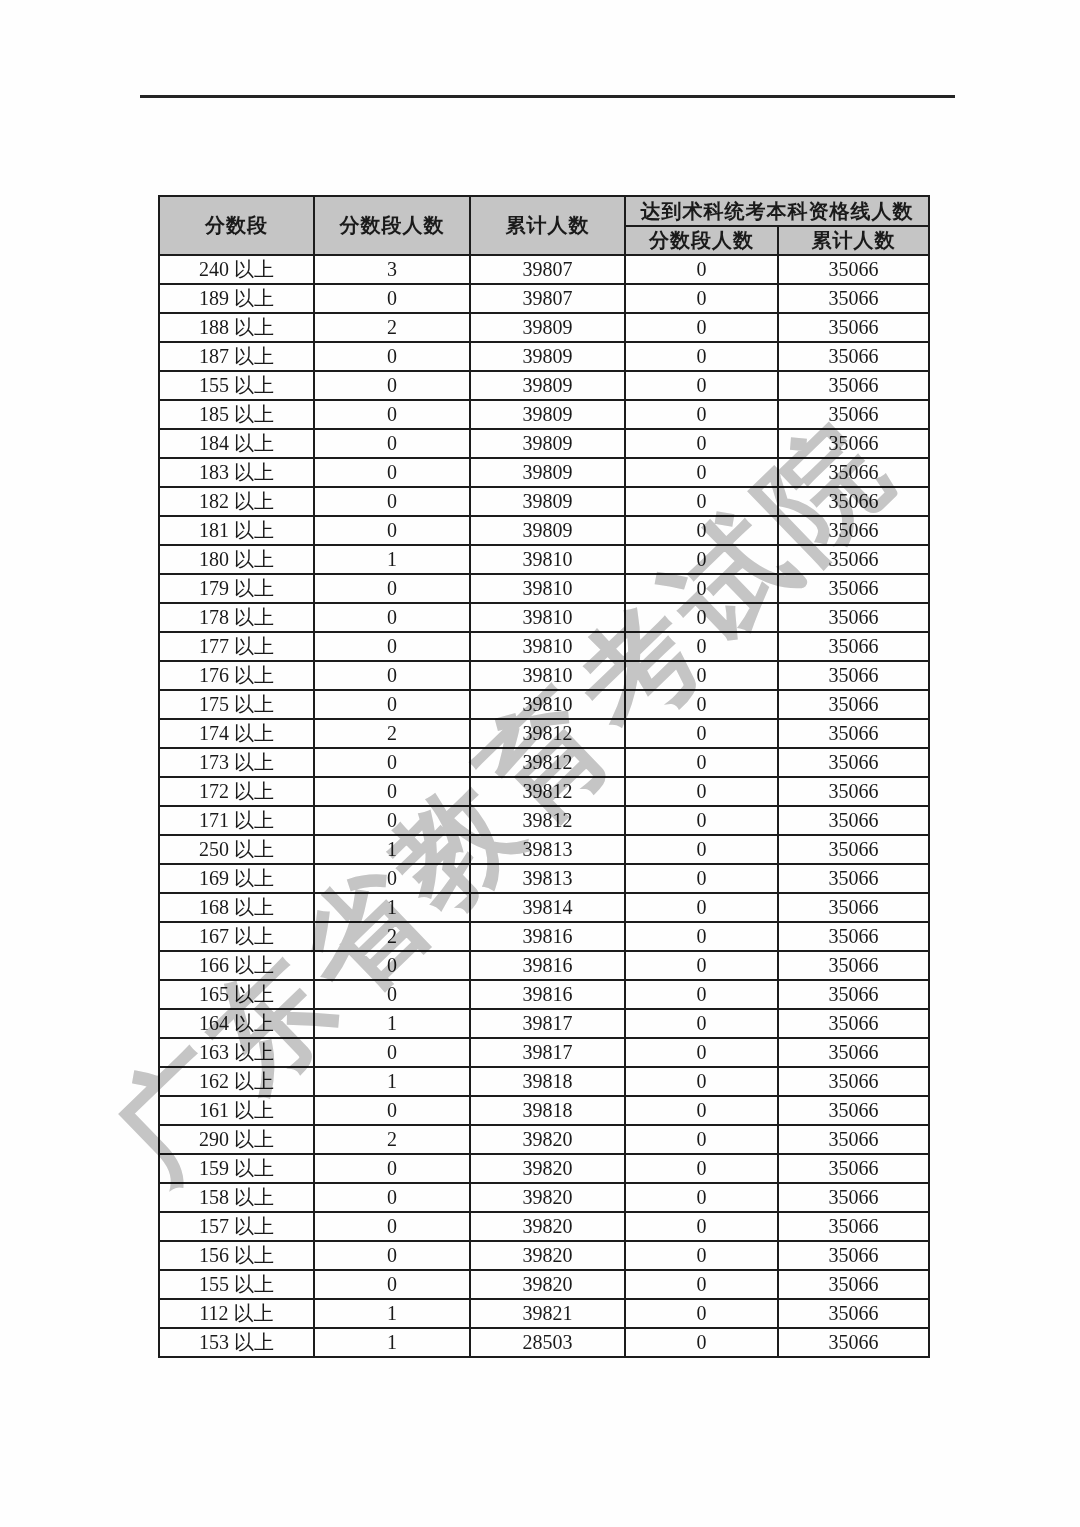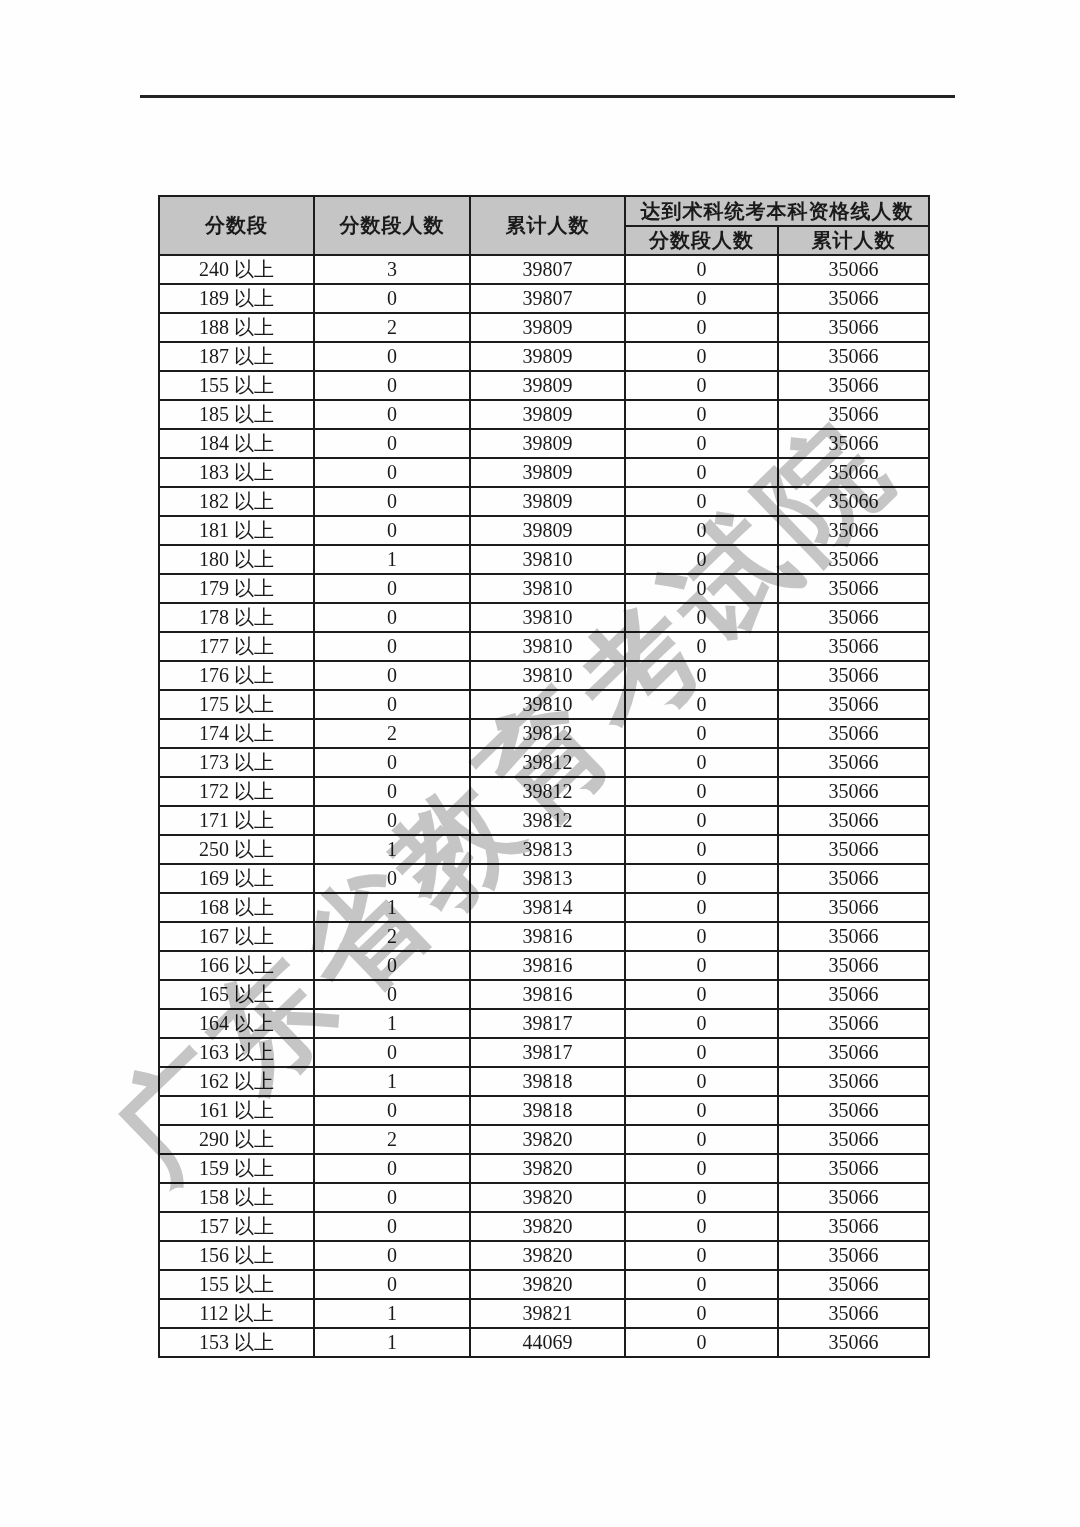--- a/index.html
+++ b/index.html
@@ -353,20 +353,20 @@
         <tr>
           <td>112 以上</td>
           <td>1</td>
           <td>39821</td>
           <td>0</td>
           <td>35066</td>
         </tr>
         <tr>
           <td>153 以上</td>
           <td>1</td>
-          <td>44069</td>
+          <td>28503</td>
           <td>0</td>
           <td>35066</td>
         </tr>
       </tbody>
   </table>
 
 </div>
 
 </body></html>

